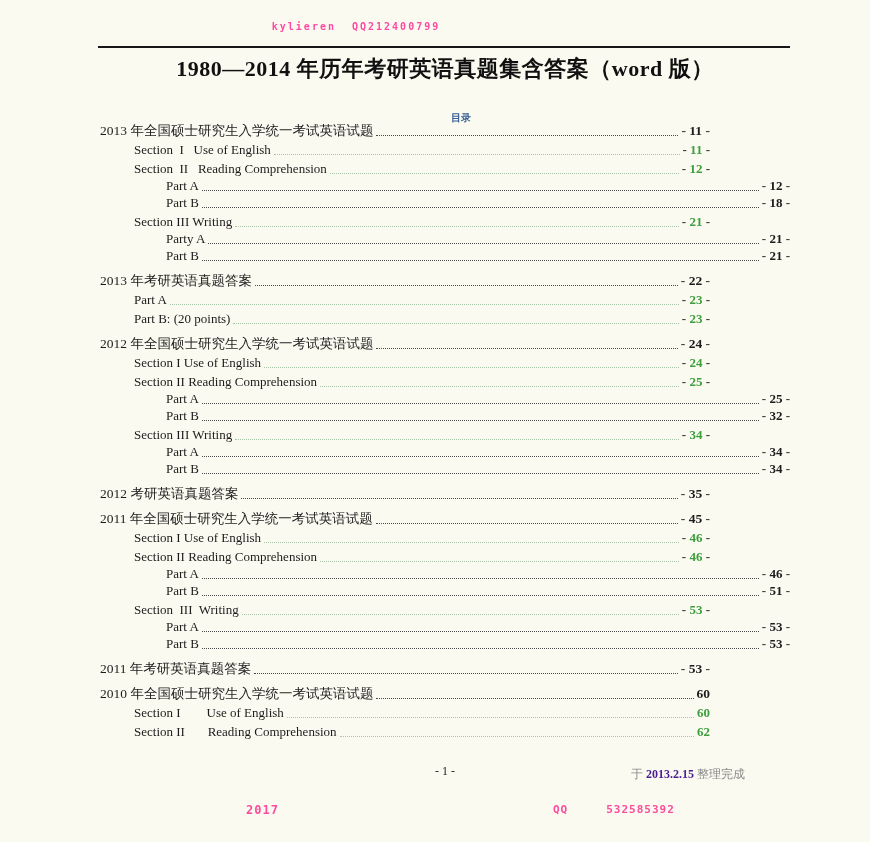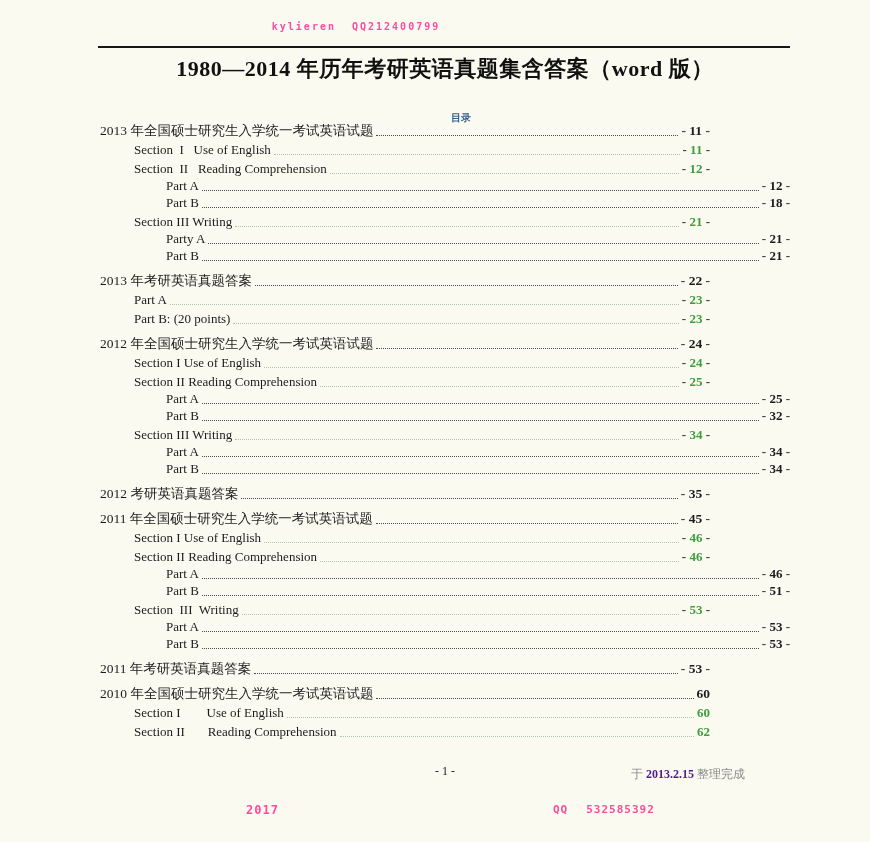--- a/index.html
+++ b/index.html
@@ -54,21 +54,21 @@
   .wm-bl{
     position:absolute;top:803px;left:215px;
     font-family:"DejaVu Sans Mono",monospace;
     font-size:12px;font-weight:bold;letter-spacing:1px;color:#FB4D9D;margin-left:31px;
   }
   .wm-br{
     position:absolute;top:803px;left:553px;
     font-family:"DejaVu Sans Mono",monospace;
     font-size:11px;font-weight:bold;letter-spacing:1px;color:#FB4D9D;
   }
-  .wm-br .qq-value{margin-left:18px;}
+  .wm-br .qq-value{margin-left:38px;}
 </style>
 </head>
 <body>
 
 <div class="page">
   <div class="wm-top">kylieren  QQ212400799</div>
   <div class="rule"></div>
   <h1 class="title">1980—2014 年历年考研英语真题集含答案（word 版）</h1>
   <h2 class="toc-heading">目录</h2>
 

